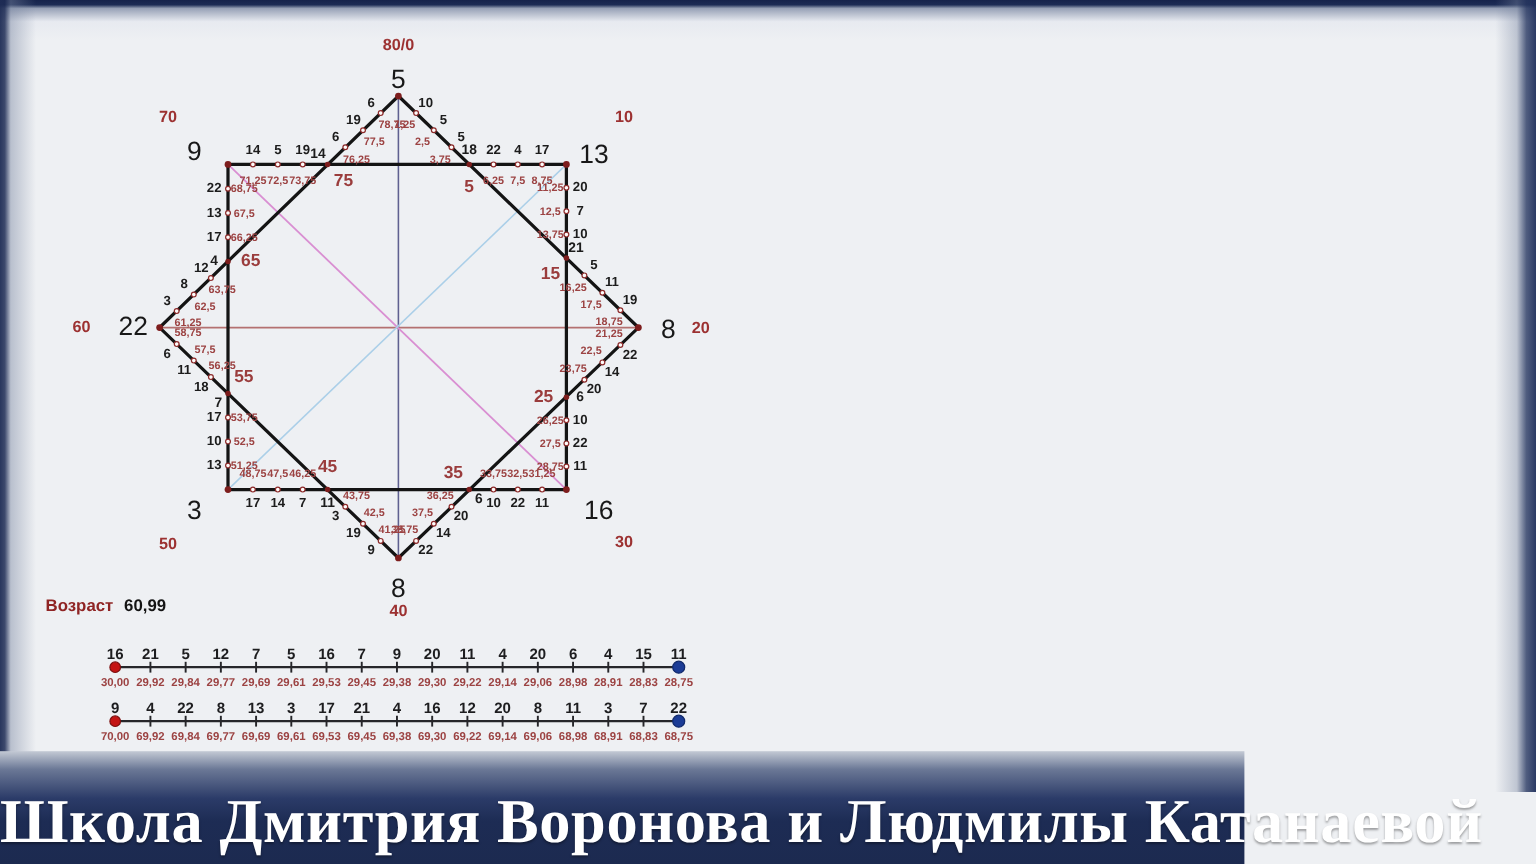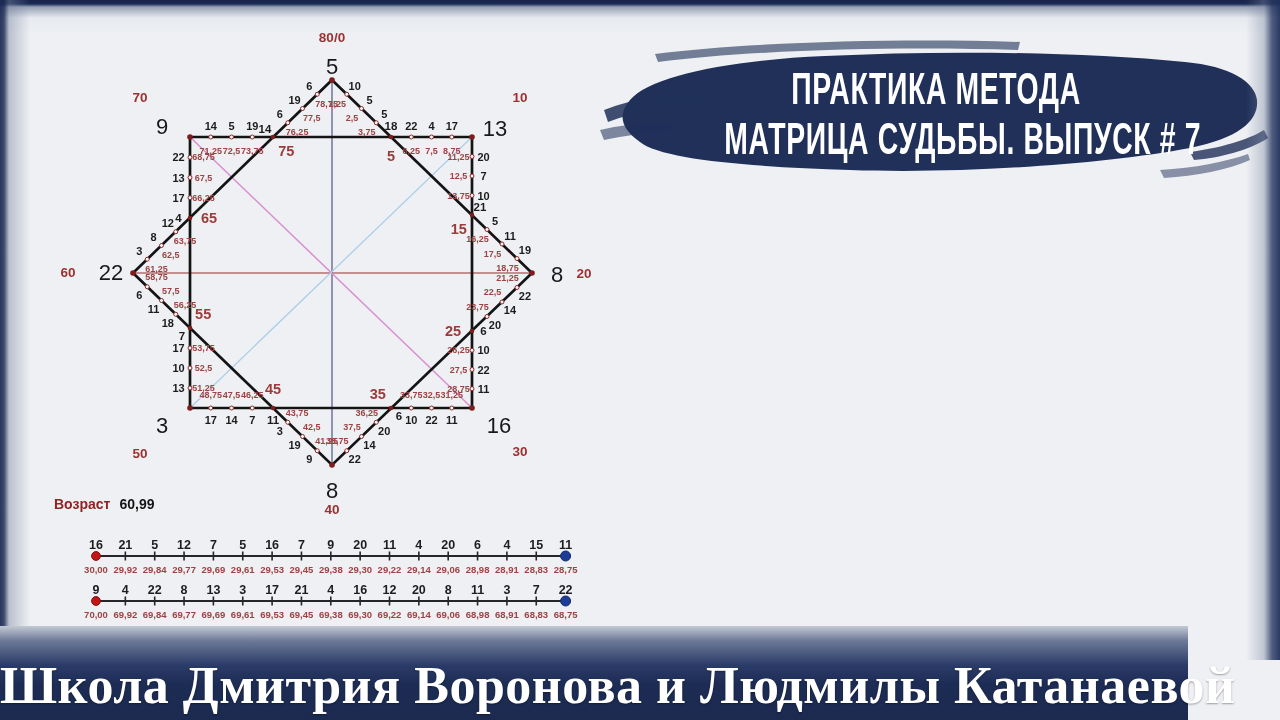--- a/index.html
+++ b/index.html
@@ -13,21 +13,21 @@
     background:linear-gradient(180deg,#16234b 0,#1d2c55 4px,#97a1b6 7px,#e7eaf0 18px,rgba(244,246,249,0) 34px);}
   .frame-left{position:absolute;left:0;top:0;width:30px;height:660px;z-index:5;pointer-events:none;
     background:linear-gradient(90deg,rgba(30,44,85,.95) 0,rgba(30,44,85,.85) 4px,rgba(120,133,160,.45) 9px,rgba(238,240,243,0) 30px);}
   .frame-right{position:absolute;right:0;top:0;width:34px;height:660px;z-index:5;pointer-events:none;
     background:linear-gradient(270deg,rgba(32,48,92,.95) 0,rgba(40,56,98,.8) 8px,rgba(120,133,160,.4) 16px,rgba(238,240,243,0) 34px);}
 
   .chart-area{position:absolute;left:0;top:0;width:660px;height:648px;}
   #diagram{position:absolute;left:0;top:0;overflow:visible;}
   svg text{font-family:"Liberation Sans","DejaVu Sans",sans-serif;}
 
-  .age-caption{position:absolute;left:38px;top:496px;font-size:14px;font-weight:700;margin-left:16px;}
+  .age-caption{position:absolute;left:38px;top:496px;font-size:14px;font-weight:700;}
   .age-caption .age-label{color:#8f2424;}
   .age-caption .age-value{color:#141414;margin-left:9px;}
 
   
   .banner{position:absolute;left:600px;top:34px;width:672px;height:158px;}
   .banner .brush{position:absolute;left:0;top:0;}
   .banner-text{position:absolute;left:0;top:0;width:100%;padding-top:30px;text-align:center;color:#fff;}
   .banner-text div{
     font-size:45px;font-weight:700;line-height:50px;letter-spacing:1px;white-space:nowrap;
     transform:scaleX(0.63);transform-origin:50% 50%;
@@ -35,21 +35,21 @@
 
   
   .question{position:absolute;left:698px;top:276px;color:#131313;
     font-family:"Liberation Serif","DejaVu Serif",serif;}
   .question div{
     font-size:66px;line-height:66px;font-weight:700;font-variant:small-caps;white-space:nowrap;
     transform:scaleX(0.78);transform-origin:0 50%;
   }
 
   
-  .footer{position:absolute;left:0;top:626px;width:1188px;height:94px;z-index:6;
+  .footer{position:absolute;left:0;top:626px;width:1037px;height:94px;z-index:6;
     background:linear-gradient(180deg,#c3c9d4 0%,#6b7896 16%,#2b3b68 42%,#1d2c54 62%,#1c2a50 100%);}
   .footer-text{
     margin-top:34px;text-align:center;color:#ffffff;white-space:nowrap;
     font-family:"Liberation Serif","DejaVu Serif",serif;
     font-size:52px;line-height:52px;font-weight:700;letter-spacing:.5px;
     text-shadow:0 1px 2px rgba(0,0,0,.35);
   }
 </style>
 </head>
 <body>
@@ -359,34 +359,20 @@
         <text x="536.25" y="614.5" text-anchor="middle" dominant-baseline="central" font-size="9.5" font-weight="700" fill="#9c4343">68,83</text>
         <circle cx="565.6" cy="601" r="5" fill="#1c3c96" stroke="#122a6b" stroke-width="1"></circle>
         <text x="565.6" y="590" text-anchor="middle" dominant-baseline="central" font-size="12.5" font-weight="700" fill="#1d1d1f">22</text>
         <text x="565.6" y="614.5" text-anchor="middle" dominant-baseline="central" font-size="9.5" font-weight="700" fill="#9c4343">68,75</text>
       </svg>
     <div class="age-caption">
       <span class="age-label">Возраст</span><span class="age-value">60,99</span>
     </div>
   </div>
 
-  <div class="banner">
-    <svg class="brush" width="672" height="158" viewBox="0 0 672 158">
-      <path d="M30,66 C50,42 130,26 225,22 C345,16 480,18 585,28 C630,32 655,48 657,66 C659,86 640,104 590,114 C505,130 365,140 250,136 C155,133 62,126 40,108 C20,94 18,80 30,66 Z" fill="#203059"></path>
-      <path opacity="0.85" d="M4,76 C35,64 70,58 105,58 L105,70 C70,70 35,78 8,88 Z" fill="#203059"></path>
-      <path opacity="0.55" d="M0,96 C25,90 50,88 72,90 L70,98 C48,98 24,102 4,106 Z" fill="#203059"></path>
-      <path opacity="0.6" d="M55,20 C150,8 300,4 420,8 L418,16 C300,12 150,16 58,28 Z" fill="#203059"></path>
-      <path opacity="0.8" d="M590,118 C620,114 648,106 664,96 L668,104 C650,116 620,124 594,126 Z" fill="#203059"></path>
-      <path opacity="0.5" d="M560,136 C595,134 625,128 648,120 L650,126 C628,136 596,142 564,144 Z" fill="#203059"></path>
-    </svg>
-    <div class="banner-text">
-      <div>ПРАКТИКА МЕТОДА</div>
-      <div>МАТРИЦА СУДЬБЫ. ВЫПУСК # 7</div>
-    </div>
-  </div>
 
 
   <div class="footer">
     <div class="footer-text">Школа Дмитрия Воронова и Людмилы Катанаевой</div>
   </div>
 
   <div class="frame-top"></div>
   <div class="frame-left"></div>
   <div class="frame-right"></div>
 </div>

